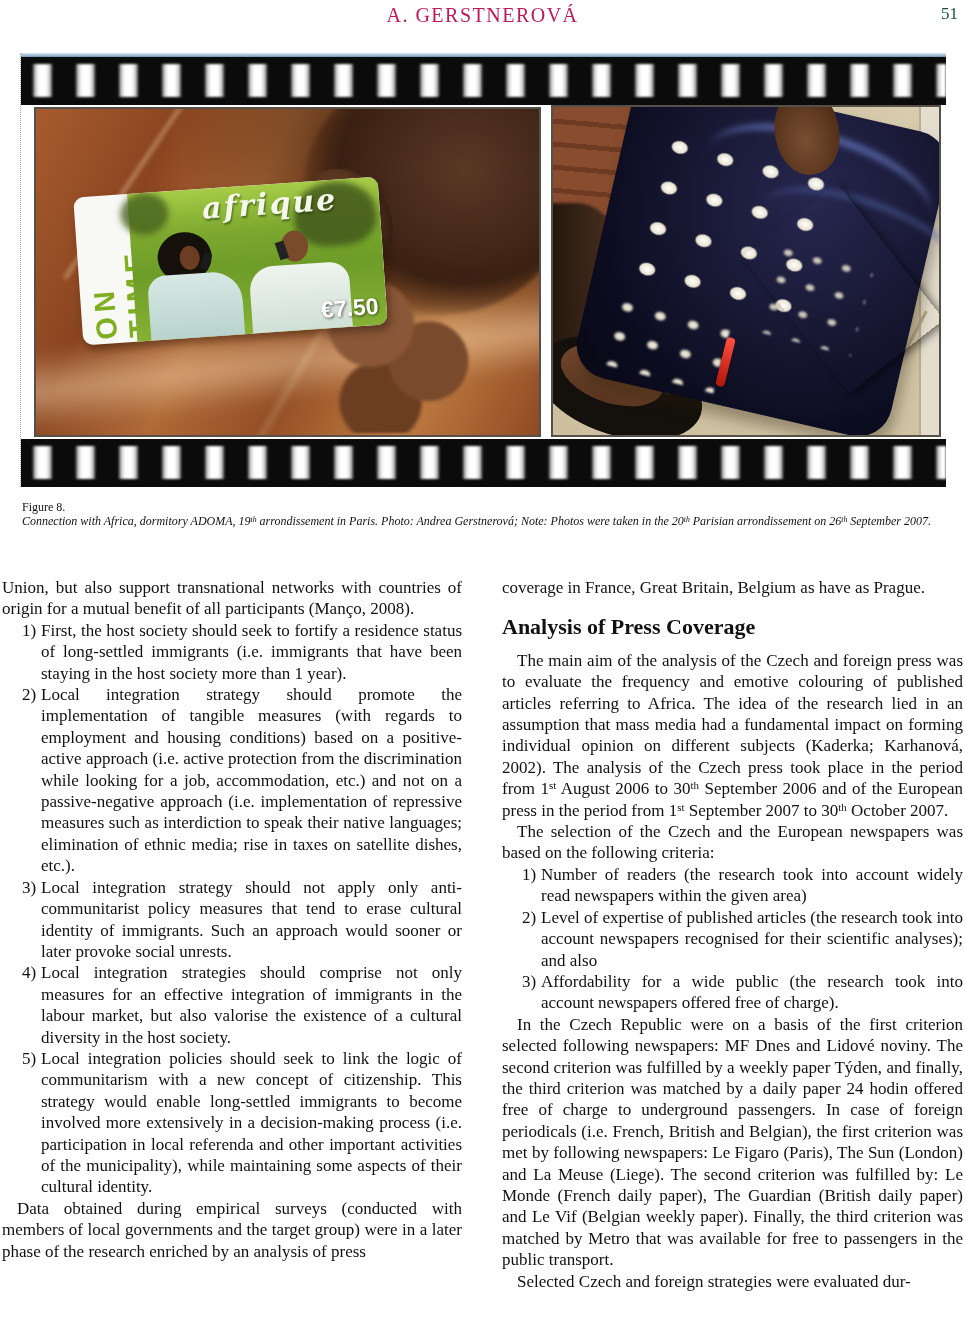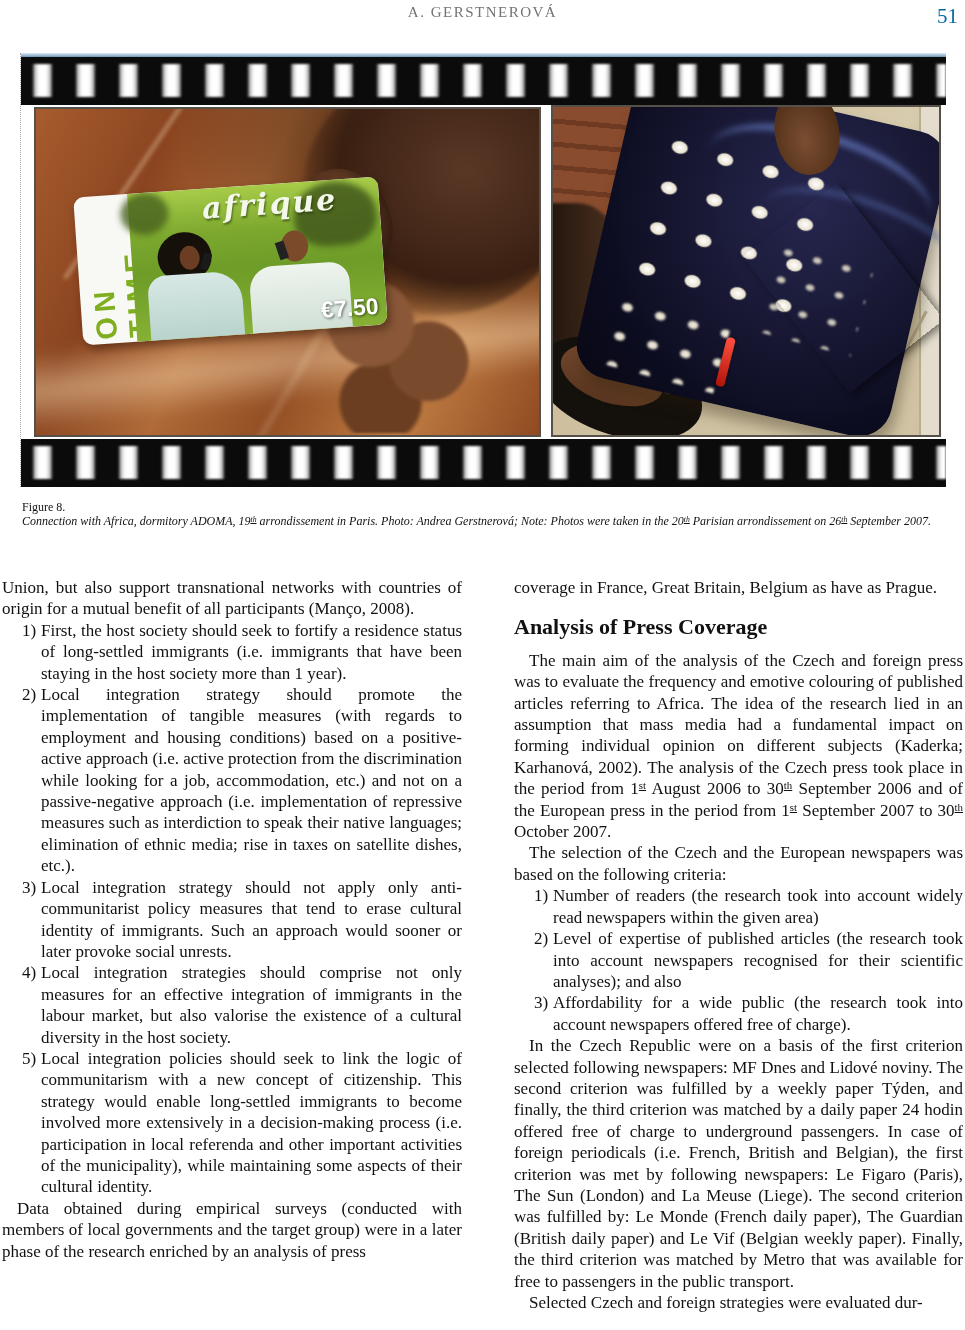--- a/index.html
+++ b/index.html
@@ -2,22 +2,22 @@
 <html><head>
 <meta charset="utf-8">
 <style>
   html,body{margin:0;padding:0;}
   body{width:965px;height:1330px;background:#ffffff;position:relative;overflow:hidden;
        font-family:"Liberation Serif",serif;color:#111;}
 
   
   .page-header{position:absolute;top:4px;left:0;width:100%;height:22px;}
   .author{position:absolute;left:0;right:0;top:0;text-align:center;
-          font-size:15px;letter-spacing:1.5px;color:#737373;}
-  .pagenum{position:absolute;right:7px;top:0;font-size:21px;color:#0369a1;}
+          font-size:20px;letter-spacing:1.5px;color:#be185d;}
+  .pagenum{position:absolute;right:7px;top:0;font-size:17px;color:#14532d;}
 
   
   .figure{position:absolute;left:20px;top:53px;width:925px;height:434px;
           border-left:1px dotted #a8a8a8;}
   .figure *{position:absolute;}
   .topline{left:0;top:0;width:100%;height:4px;
            background:linear-gradient(180deg,#dfeaf3 0%,#a3bcd6 55%,#7292b6 100%);}
   .band{left:0;width:100%;height:48px;background:#0b0b0b;}
   .band.top{top:4px;} .band.bot{top:386px;}
   .holes{left:0;right:0;top:7px;bottom:8px;filter:blur(1px);
@@ -128,24 +128,24 @@
     repeating-linear-gradient(0deg, rgba(120,130,140,.55) 0 2px, rgba(255,255,255,0) 2px 8px) left/58% 100% no-repeat,
     repeating-linear-gradient(0deg, rgba(190,40,30,.78) 0 3px, rgba(255,255,255,0) 3px 9px) 96% 45%/30% 80% no-repeat,
     #f6f4ee;}
   .thumb{left:222px;top:-18px;width:64px;height:86px;border-radius:48%;transform:rotate(-10deg);
     background:radial-gradient(ellipse at 45% 60%, #7a4e32 0%, #58341c 60%, #3c2010 100%);}
 
   
   .caption{position:absolute;left:22px;top:500px;width:923px;font-size:12px;line-height:1.18;}
   .cap-label{font-style:normal;}
   .cap-text{font-style:italic;text-align:justify;}
-  sup{font-size:64%;line-height:0;vertical-align:baseline;position:relative;top:-0.45em;text-decoration:underline;}
-
-  
-  .cols{position:absolute;left:2px;top:577px;width:961px;display:flex;gap:52px;justify-content:space-between;}
+  sup{font-size:64%;line-height:0;vertical-align:baseline;position:relative;top:-0.45em;}
+
+  
+  .cols{position:absolute;left:2px;top:577px;width:961px;display:flex;gap:40px;justify-content:space-between;}
   .col{font-size:17px;line-height:21.4px;text-align:justify;}
   .col-left{width:460px;flex:0 0 460px;}
   .col-right{flex:1;}
   .col p{margin:0;}
   .col p.ind{text-indent:15px;}
   .li{display:flex;margin-left:20px;}
   .li .num{flex:0 0 19px;}
   .li .txt{flex:1;text-align:justify;}
   h2.sec{font-size:22px;font-weight:bold;margin:18px 0 12px 0;text-align:left;}
 </style>

